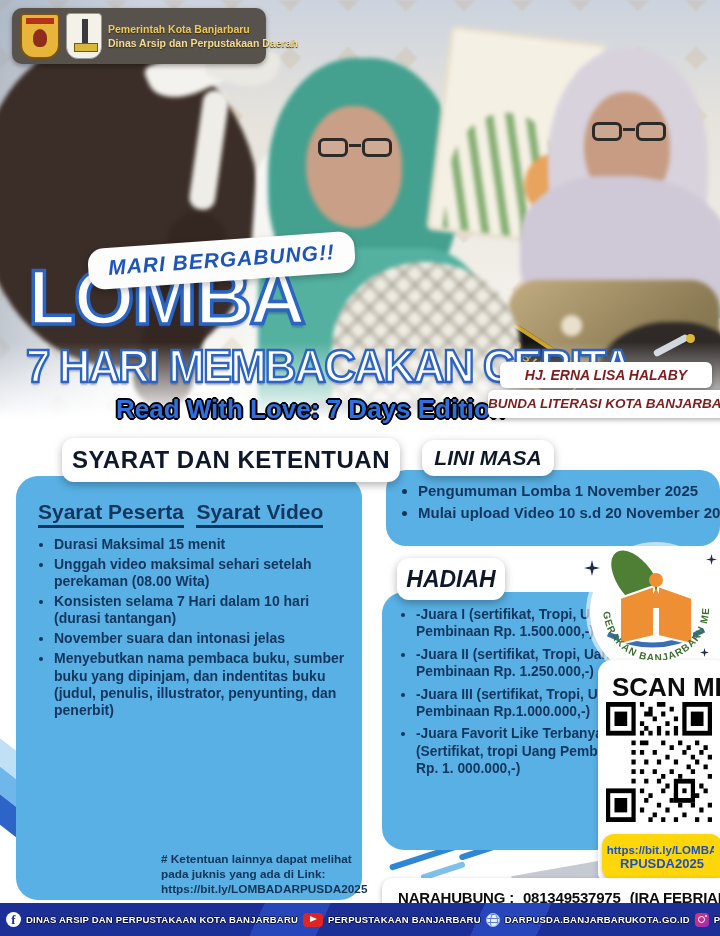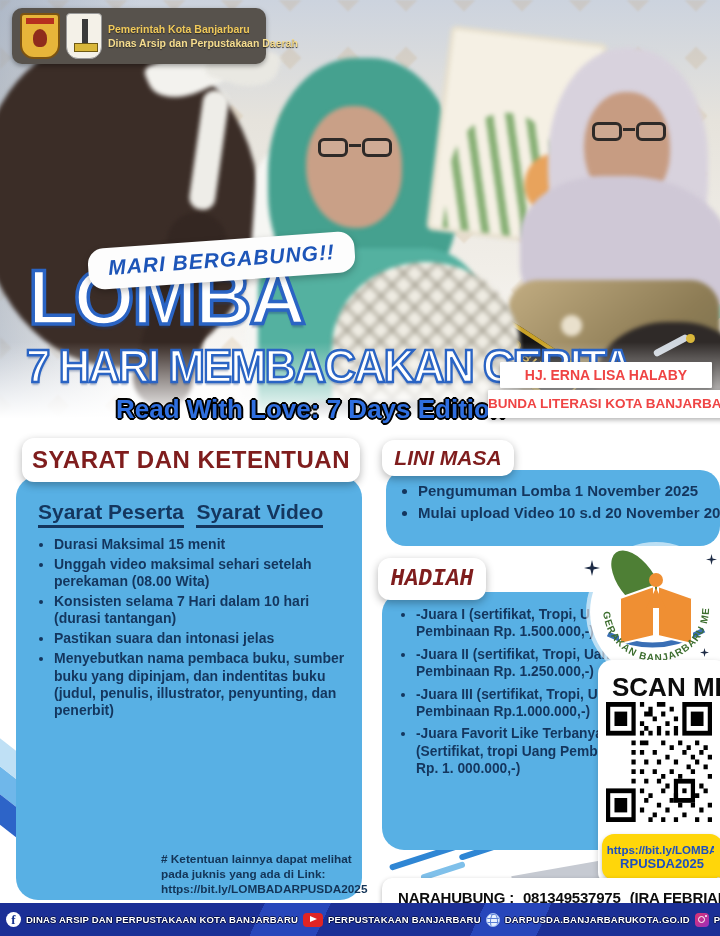--- a/index.html
+++ b/index.html
@@ -90,44 +90,44 @@
   .join-pill { left:88px; top:240px; background:#fdfdfd; border-radius:16px; padding:8px 20px 9px;
                transform:rotate(-4deg); box-shadow:0 3px 7px rgba(0,0,0,.25); z-index:6; }
   .join-pill span { color:#1d55b8; font-size:21px; font-weight:900; font-style:italic; letter-spacing:1px; white-space:nowrap; }
   .big-title { left:28px; top:252px; font-size:78px; font-weight:900; letter-spacing:-2px; color:#fff;
                -webkit-text-stroke:3.5px #2a64c4; text-shadow:0 4px 2px rgba(30,60,120,.35); z-index:5; }
   .big-title2 { left:26px; top:338px; font-size:47px; font-weight:900; letter-spacing:-2px; color:#fff; white-space:nowrap;
                 -webkit-text-stroke:2.5px #2a64c4; text-shadow:0 3px 2px rgba(30,60,120,.35);
                 transform:scaleX(.93); transform-origin:left; z-index:5; }
   .subtitle { left:116px; top:394px; font-size:26px; font-weight:900; color:#2f6fe0; white-space:nowrap; z-index:5;
               text-shadow:-2px 0 #000, 2px 0 #000, 0 -2px #000, 0 2px #000, -1px -1px #000, 1px 1px #000, -1px 1px #000, 1px -1px #000; }
-  .name-pill { background:#fff; border-radius:1px; box-shadow:0 2px 5px rgba(0,0,0,.3); text-align:center; z-index:6;
-               font-weight:900; color:#ef4444; white-space:nowrap; }
+  .name-pill { background:#fff; border-radius:6px; box-shadow:0 2px 5px rgba(0,0,0,.3); text-align:center; z-index:6;
+               font-weight:900; font-style:italic; color:#7f1d1d; white-space:nowrap; }
   .np1 { left:500px; top:362px; width:212px; height:26px; font-size:14px; line-height:26px; }
   .np2 { left:488px; top:390px; width:252px; height:28px; font-size:13.5px; line-height:28px; }
 
   
-  .h-pill { background:#fff; border-radius:12px; box-shadow:0 3px 8px rgba(0,0,0,.3); color:#7f1d1d;
-            font-weight:900; z-index:4; display:flex; align-items:center; justify-content:center; }
+  .h-pill { background:#fff; border-radius:12px; box-shadow:0 3px 8px rgba(0,0,0,.3); color:#0f172a;
+            font-weight:900; z-index:4; display:flex; align-items:center; justify-content:center;margin-left:40px; }
   .syarat-h { left:22px; top:438px; width:338px; height:44px; font-size:24px; letter-spacing:.5px; }
   .blue-box { background:#58b0e4; border-radius:22px; z-index:3; color:#14365e; }
   .syarat-box { left:16px; top:476px; width:346px; height:424px; padding:16px 10px 8px 14px; }
   .sec-title { font-size:21px; font-weight:900; color:#14365e; display:inline-block; border-bottom:3px solid #14365e;
                padding-bottom:1px; margin:2px 0 8px 8px; }
   .blue-box ul { list-style:disc; padding-left:24px; font-size:14px; font-weight:700; line-height:1.22; }
   .blue-box li { margin-bottom:3px; }
   .blue-box li::marker { color:#14365e; }
   .note { position:absolute; left:145px; top:376px; width:212px; font-size:11.8px; font-weight:800; line-height:1.28; color:#133457; }
   .note span { display:block; }
 
   .lini-h { left:382px; top:440px; width:132px; height:36px; font-size:21px; font-style:italic; }
   .lini-box { left:386px; top:470px; width:334px; height:76px; padding:12px 4px 8px 8px; overflow:hidden; border-radius:20px; }
   .lini-box li { white-space:nowrap; font-size:15px; margin-bottom:4px; }
 
-  .hadiah-h { left:378px; top:558px; width:108px; height:42px; font-size:23px; font-style:italic;font-family:Liberation Mono, monospace; }
+  .hadiah-h { left:357px; top:558px; width:108px; height:42px; font-size:23px; font-style:italic; }
   .hadiah-box { left:382px; top:592px; width:274px; height:258px; padding:14px 8px 8px 10px; }
   .hadiah-box li { font-size:13.8px; line-height:1.26; margin-bottom:5px; }
 
   
   .gb-logo { left:590px; top:546px; width:132px; height:132px; background:#fff; border-radius:50%; z-index:3;
              box-shadow:0 0 0 4px rgba(255,255,255,.6); }
   .sparkle { background:#1d2b45; clip-path:polygon(50% 0,60% 40%,100% 50%,60% 60%,50% 100%,40% 60%,0 50%,40% 40%); z-index:4; }
 
   
   .scan-card { left:598px; top:660px; width:130px; height:226px; background:#fff; border-radius:14px; z-index:3;
@@ -258,21 +258,21 @@
   <div class="abs s4"></div>
 
   <div class="abs h-pill syarat-h">SYARAT DAN KETENTUAN</div>
   <div class="abs blue-box syarat-box">
     <div class="sec-title">Syarat Peserta</div>
     <div class="sec-title" style="margin-top:8px;">Syarat Video</div>
     <ul>
       <li>Durasi Maksimal 15 menit</li>
       <li>Unggah video maksimal sehari setelah perekaman (08.00 Wita)</li>
       <li>Konsisten selama 7 Hari dalam 10 hari (durasi tantangan)</li>
-      <li>Pastikan suara dan intonasi jelas</li>
+      <li>November suara dan intonasi jelas</li>
       <li style="width:300px;">Menyebutkan nama pembaca buku, sumber buku yang dipinjam, dan indentitas buku (judul, penulis, illustrator, penyunting, dan penerbit)</li>
     </ul>
     <div class="note">
       <span># Ketentuan lainnya dapat melihat</span>
       <span>pada juknis yang ada di Link:</span>
       <span>https://bit.ly/LOMBADARPUSDA2025</span>
     </div>
   </div>
 
   <div class="abs h-pill lini-h">LINI MASA</div>

